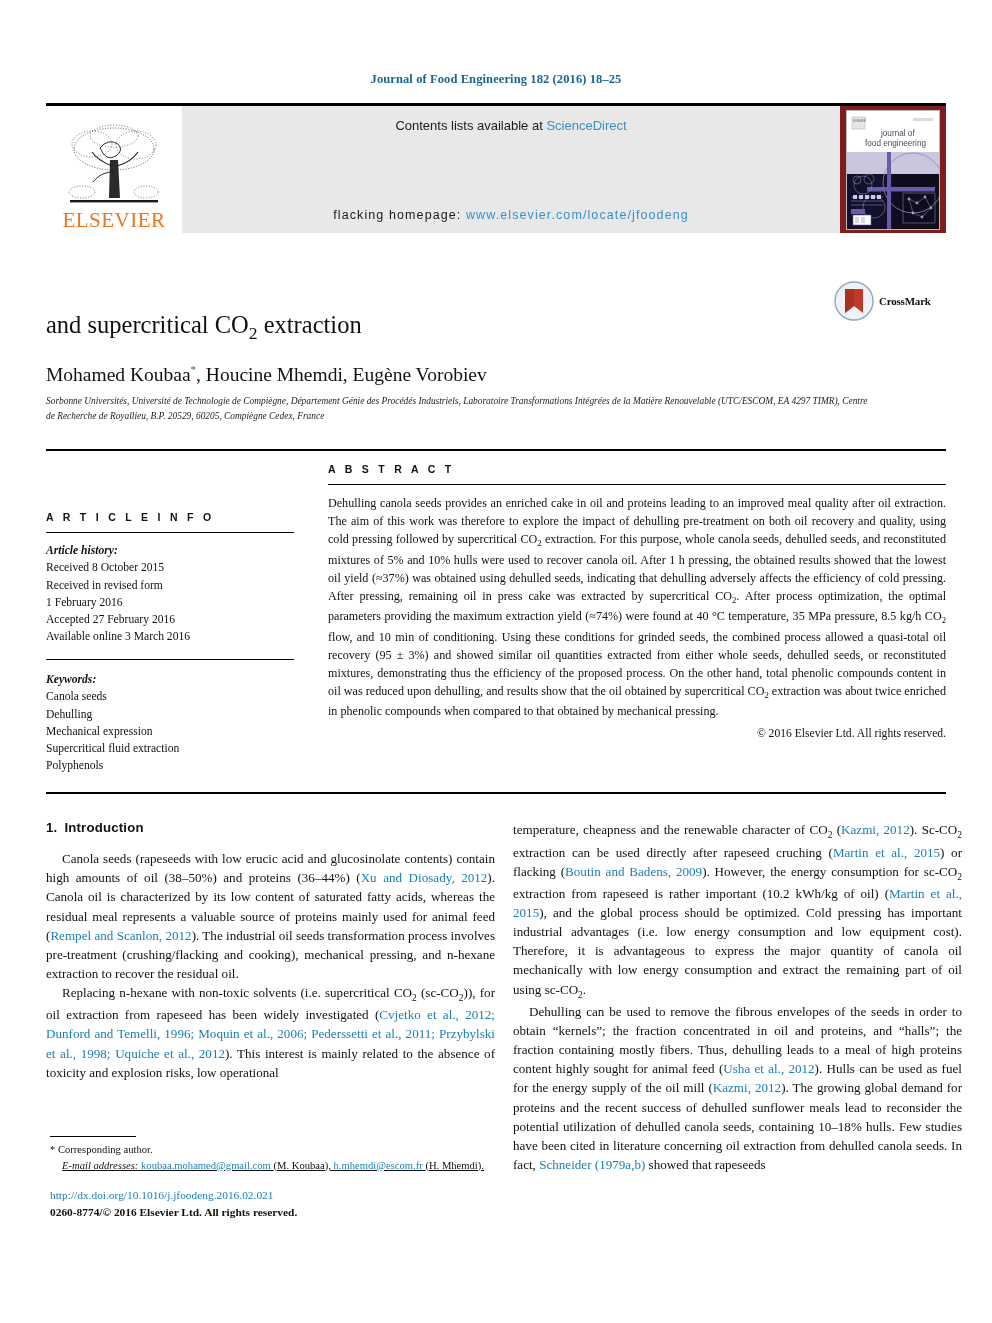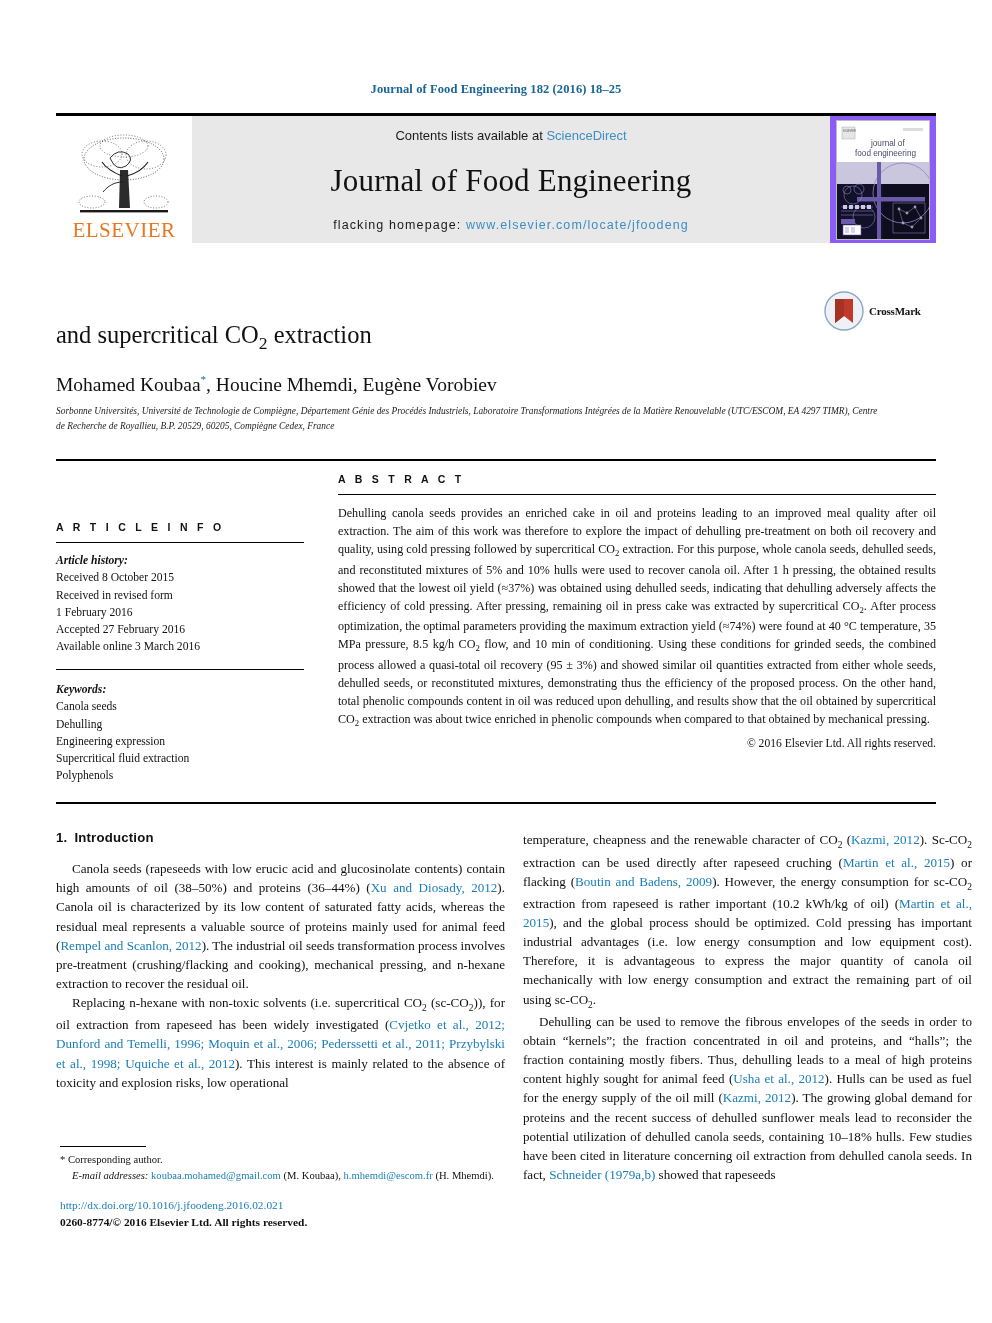--- a/index.html
+++ b/index.html
@@ -12,21 +12,21 @@
     height: 1323px;
     font-family: "Liberation Serif", "DejaVu Serif", serif;
     color: #000000;
     position: relative;
     overflow: hidden;
   }
   .page {
     width: 992px;
     height: 1323px;
     position: relative;
-    padding: 10px;
+    padding: 0;
     box-sizing: border-box;
   }
 
   
   .runhead {
     text-align: center;
     color: #1a6496;
     font-size: 12.5px;
     font-weight: bold;
     padding-top: 72px;
@@ -100,21 +100,21 @@
   .homepage-url {
     color: #3c8ec4;
     letter-spacing: 1.1px;
   }
   .cover-box {
     width: 106px;
     flex: 0 0 106px;
     display: flex;
     align-items: center;
     justify-content: center;
-    background: #8b5cf6;
+    background: #7f1d1d;
   }
   .cover-thumb {
     width: 92px;
     height: 118px;
     border: 1px solid #bbb;
     position: relative;
     overflow: hidden;
     background: #ffffff;
   }
 
@@ -325,21 +325,20 @@
           <path d="M38 26 q8 -10 18 -4 q6 6 -2 12 q-10 6 -16 -8 Z" fill="none" stroke="#1a1a1a" stroke-width="0.9"></path>
         </g>
       </svg>
       <div class="elsevier-word">ELSEVIER</div>
     </div>
 
     <div class="sd-band">
       <div class="sd-line">
         <span>Contents lists available at </span><span class="sd-link">ScienceDirect</span>
       </div>
-      <div class="journal-name">Journal of Food Engineering</div>
       <div class="homepage-line">
         <span>flacking homepage: </span><span class="homepage-url">www.elsevier.com/locate/jfoodeng</span>
       </div>
     </div>
 
     <div class="cover-box">
       <div class="cover-thumb">
         <svg viewBox="0 0 92 118" width="92" height="118">
           <rect x="0" y="0" width="92" height="118" fill="#ffffff"></rect>
           <rect x="5" y="6" width="13" height="12" fill="#e6e6e6" stroke="#999" stroke-width="0.4"></rect>
@@ -420,21 +419,21 @@
         <div>Received 8 October 2015</div>
         <div>Received in revised form</div>
         <div>1 February 2016</div>
         <div>Accepted 27 February 2016</div>
         <div>Available online 3 March 2016</div>
       </div>
       <div class="info-group second">
         <div class="grp-title">Keywords:</div>
         <div>Canola seeds</div>
         <div>Dehulling</div>
-        <div>Engineering expression</div>
+        <div>Mechanical expression</div>
         <div>Supercritical fluid extraction</div>
         <div>Polyphenols</div>
       </div>
     </div>
 
     <div class="col-abs">
       <div class="secthead">A B S T R A C T</div>
       <div class="rule"></div>
       <div class="abstract-body">Dehulling canola seeds provides an enriched cake in oil and proteins leading to an improved meal quality after oil extraction. The aim of this work was therefore to explore the impact of dehulling pre-treatment on both oil recovery and quality, using cold pressing followed by supercritical CO<sub>2</sub> extraction. For this purpose, whole canola seeds, dehulled seeds, and reconstituted mixtures of 5% and 10% hulls were used to recover canola oil. After 1 h pressing, the obtained results showed that the lowest oil yield (≈37%) was obtained using dehulled seeds, indicating that dehulling adversely affects the efficiency of cold pressing. After pressing, remaining oil in press cake was extracted by supercritical CO<sub>2</sub>. After process optimization, the optimal parameters providing the maximum extraction yield (≈74%) were found at 40 °C temperature, 35 MPa pressure, 8.5 kg/h CO<sub>2</sub> flow, and 10 min of conditioning. Using these conditions for grinded seeds, the combined process allowed a quasi-total oil recovery (95 ± 3%) and showed similar oil quantities extracted from either whole seeds, dehulled seeds, or reconstituted mixtures, demonstrating thus the efficiency of the proposed process. On the other hand, total phenolic compounds content in oil was reduced upon dehulling, and results show that the oil obtained by supercritical CO<sub>2</sub> extraction was about twice enriched in phenolic compounds when compared to that obtained by mechanical pressing.</div>
       <div class="copyright">© 2016 Elsevier Ltd. All rights reserved.</div>
@@ -451,21 +450,21 @@
       </h2>
       <p class="body">Canola seeds (rapeseeds with low erucic acid and glucosinolate contents) contain high amounts of oil (38–50%) and proteins (36–44%) (<span class="ref">Xu and Diosady, 2012</span>). Canola oil is characterized by its low content of saturated fatty acids, whereas the residual meal represents a valuable source of proteins mainly used for animal feed (<span class="ref">Rempel and Scanlon, 2012</span>). The industrial oil seeds transformation process involves pre-treatment (crushing/flacking and cooking), mechanical pressing, and n-hexane extraction to recover the residual oil.</p>
       <p class="body">Replacing n-hexane with non-toxic solvents (i.e. supercritical CO<sub>2</sub> (sc-CO<sub>2</sub>)), for oil extraction from rapeseed has been widely investigated (<span class="ref">Cvjetko et al., 2012; Dunford and Temelli, 1996; Moquin et al., 2006; Pederssetti et al., 2011; Przybylski et al., 1998; Uquiche et al., 2012</span>). This interest is mainly related to the absence of toxicity and explosion risks, low operational</p>
 
       <div class="footnote">
         <div class="footnote-rule"></div>
         <div class="footnote-text">
           <span>*</span>
           <span>Corresponding author.</span>
         </div>
-        <div class="footnote-text" style="text-indent:12px;">
+        <div class="footnote-text" style="text-indent:12px;text-decoration:underline;">
           <span class="ital">E-mail addresses:</span>
           <span class="ref">koubaa.mohamed@gmail.com</span>
           <span>(M. Koubaa),</span>
           <span class="ref">h.mhemdi@escom.fr</span>
           <span>(H. Mhemdi).</span>
         </div>
         <div class="doi-block">
           <div class="doi-link">http://dx.doi.org/10.1016/j.jfoodeng.2016.02.021</div>
           <div class="issn-line">0260-8774/© 2016 Elsevier Ltd. All rights reserved.</div>
         </div>

